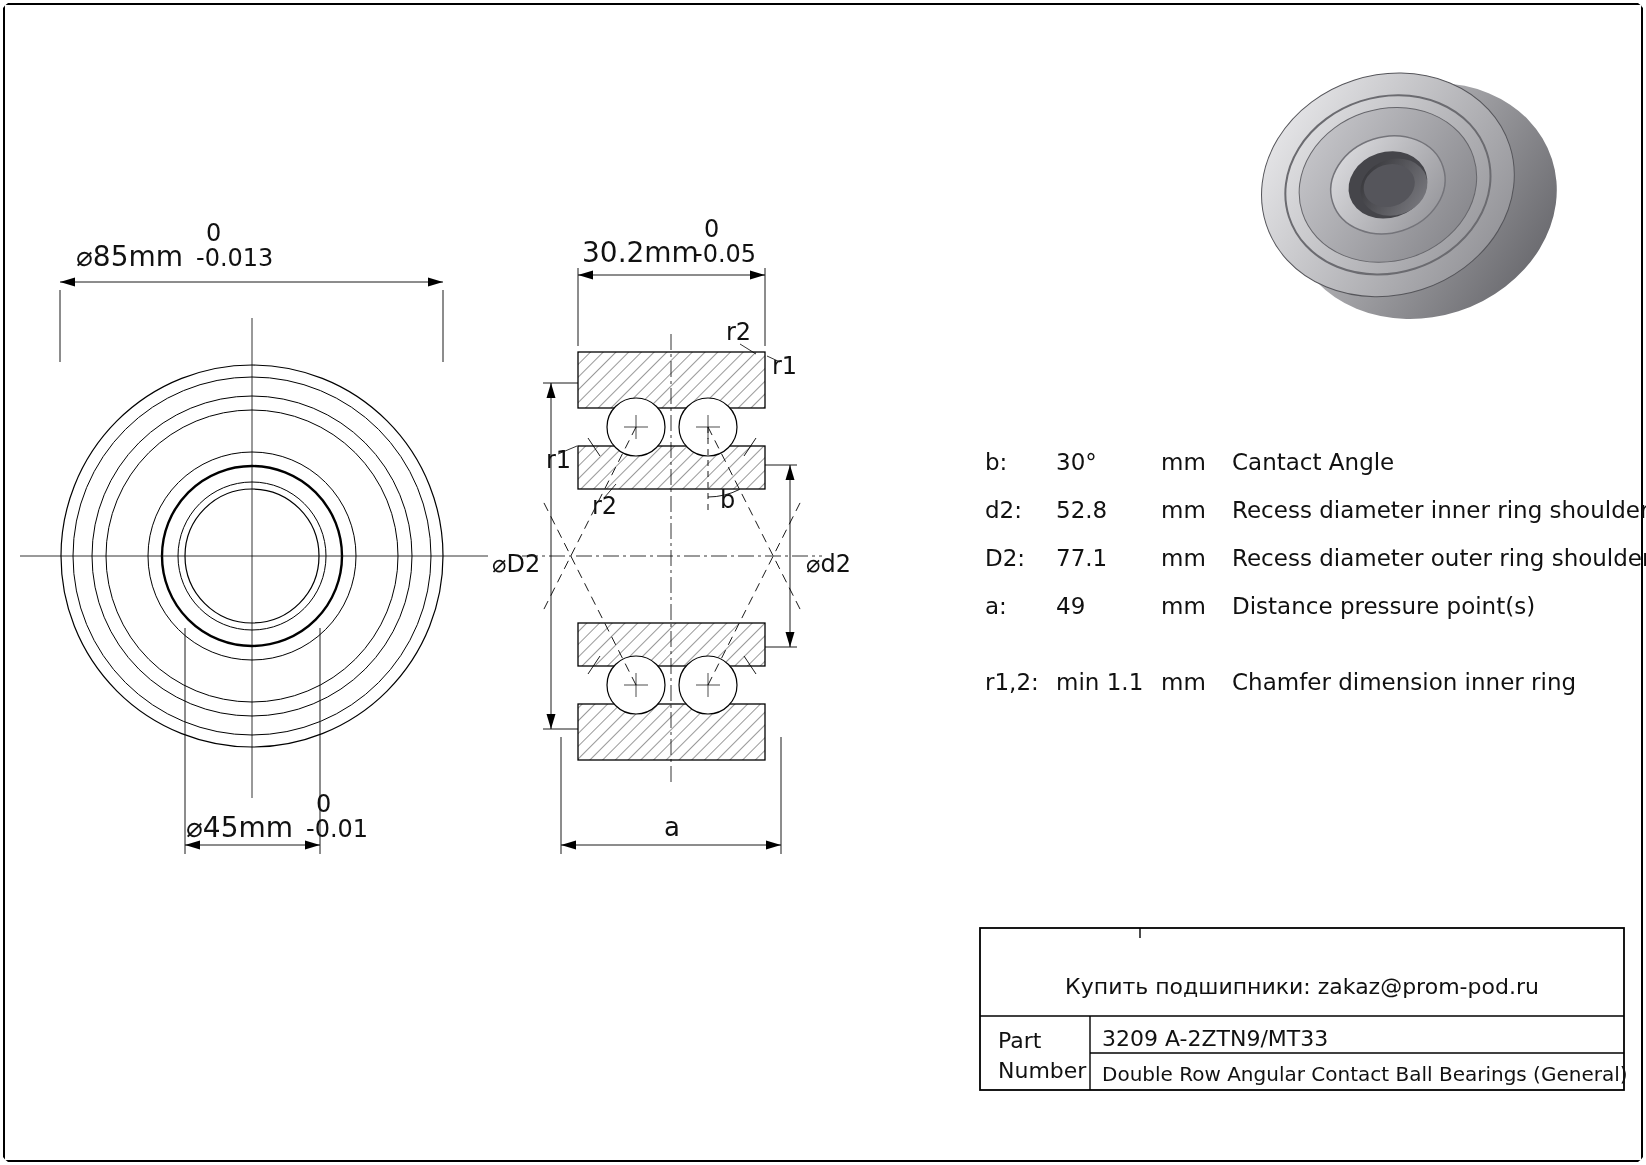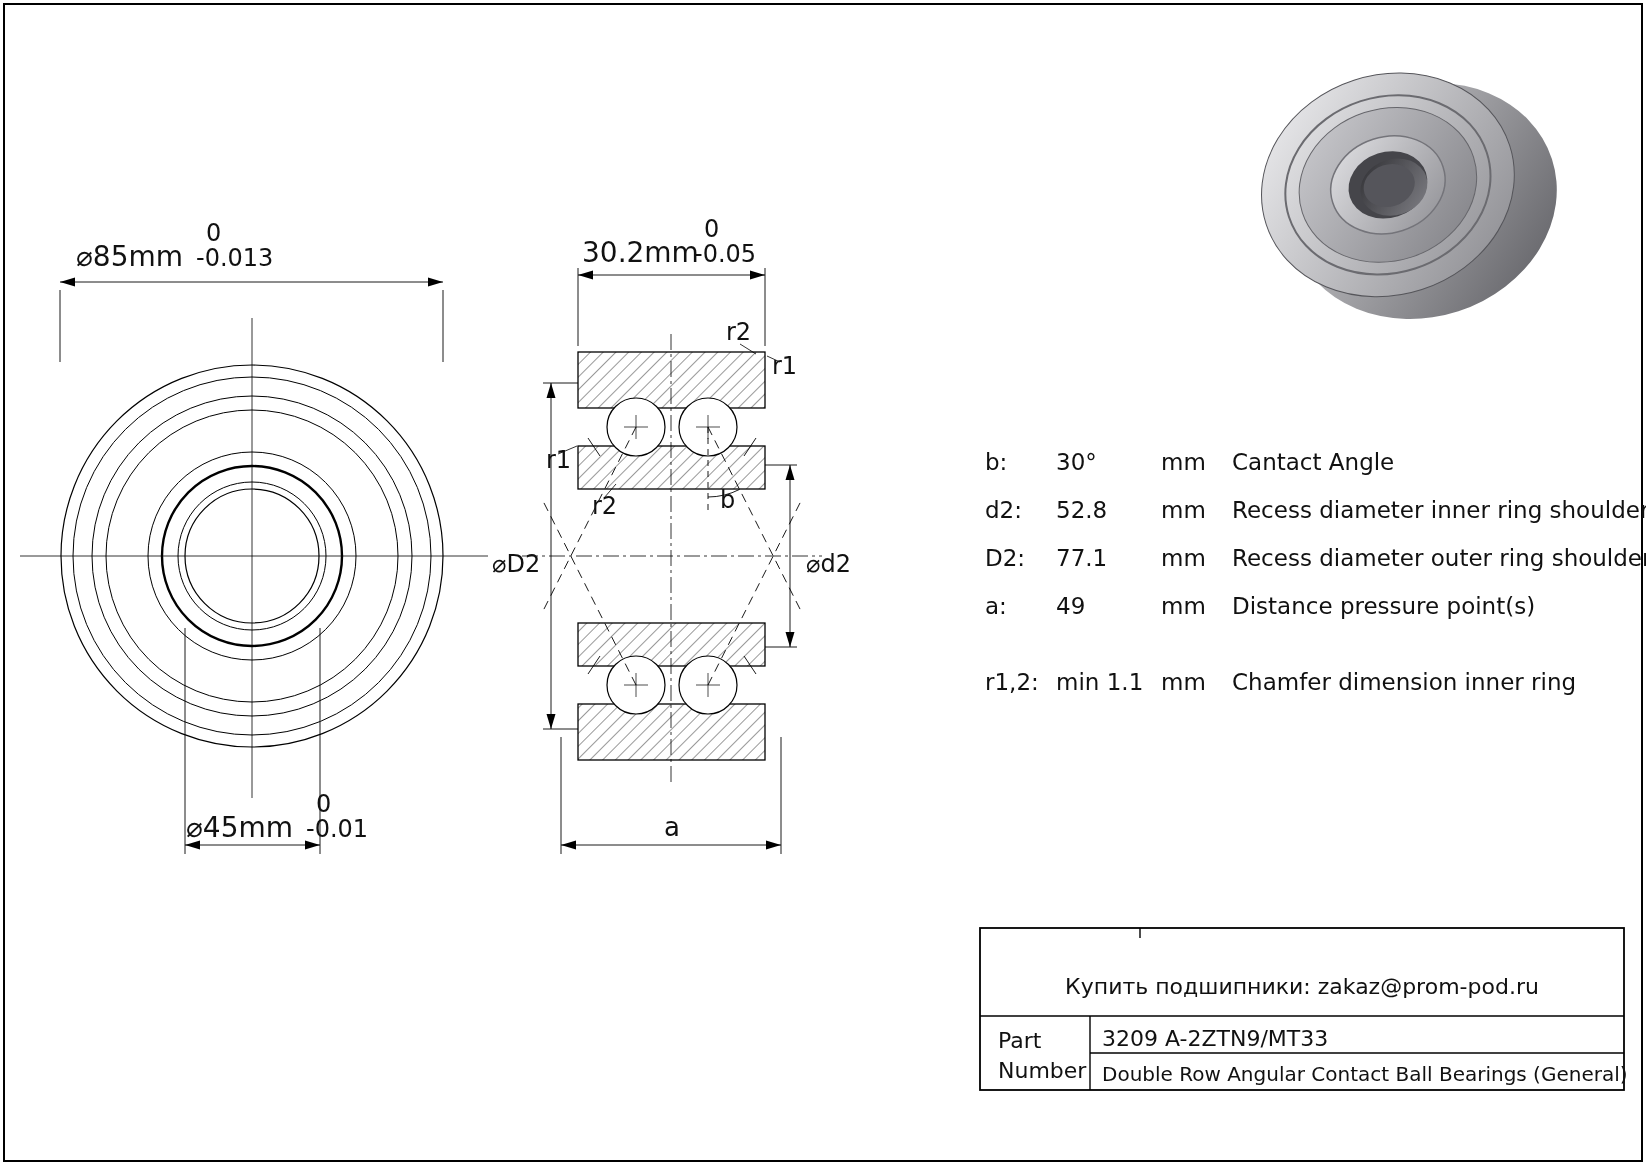--- a/index.html
+++ b/index.html
@@ -1,16 +1,16 @@
 <!DOCTYPE html>
 <html><head>
 <meta charset="utf-8">
 <style>
   html,body{margin:0;padding:0;background:#ffffff;}
-  .page{position:relative;width:1646px;height:1165px;background:#ffffff;overflow:hidden;}
+  .page{position:relative;width:1646px;height:1165px;background:#ffffff;overflow:hidden;border-radius:18px;}
   svg text{font-family:"DejaVu Sans","Liberation Sans",sans-serif;fill:#111;stroke:none;}
   .t28{font-size:28px;}
   .t24{font-size:24px;}
   .t23{font-size:23px;}
   .t22{font-size:22px;}
   .t20{font-size:20px;}
   .t26{font-size:26px;}
 </style>
 </head>
 <body>

